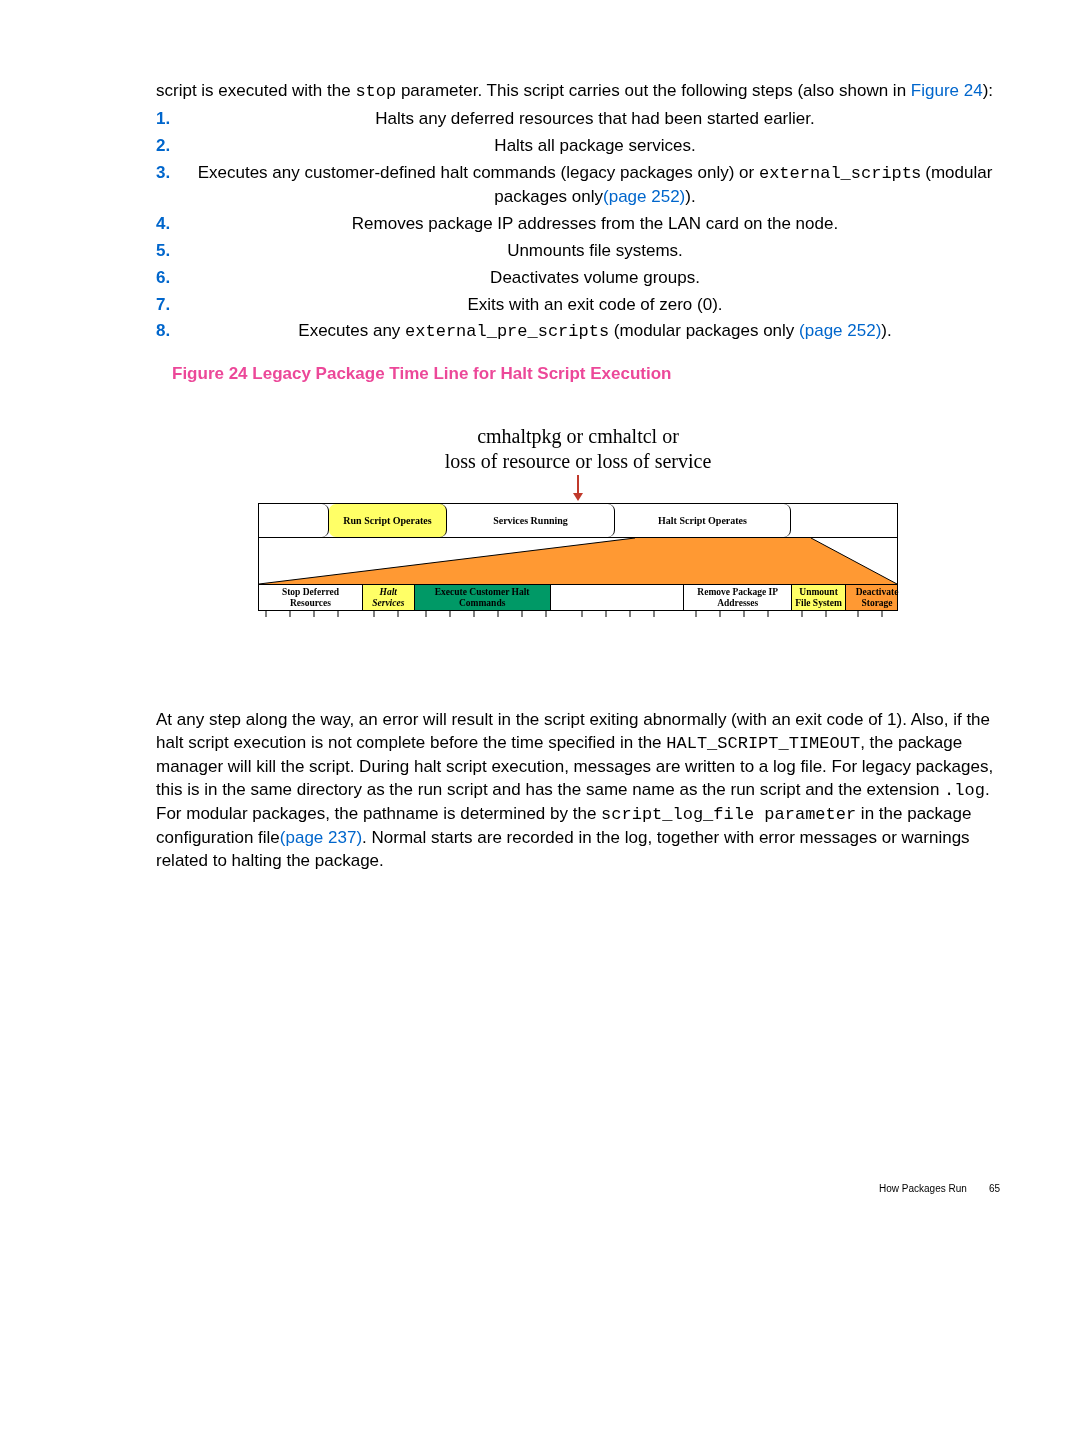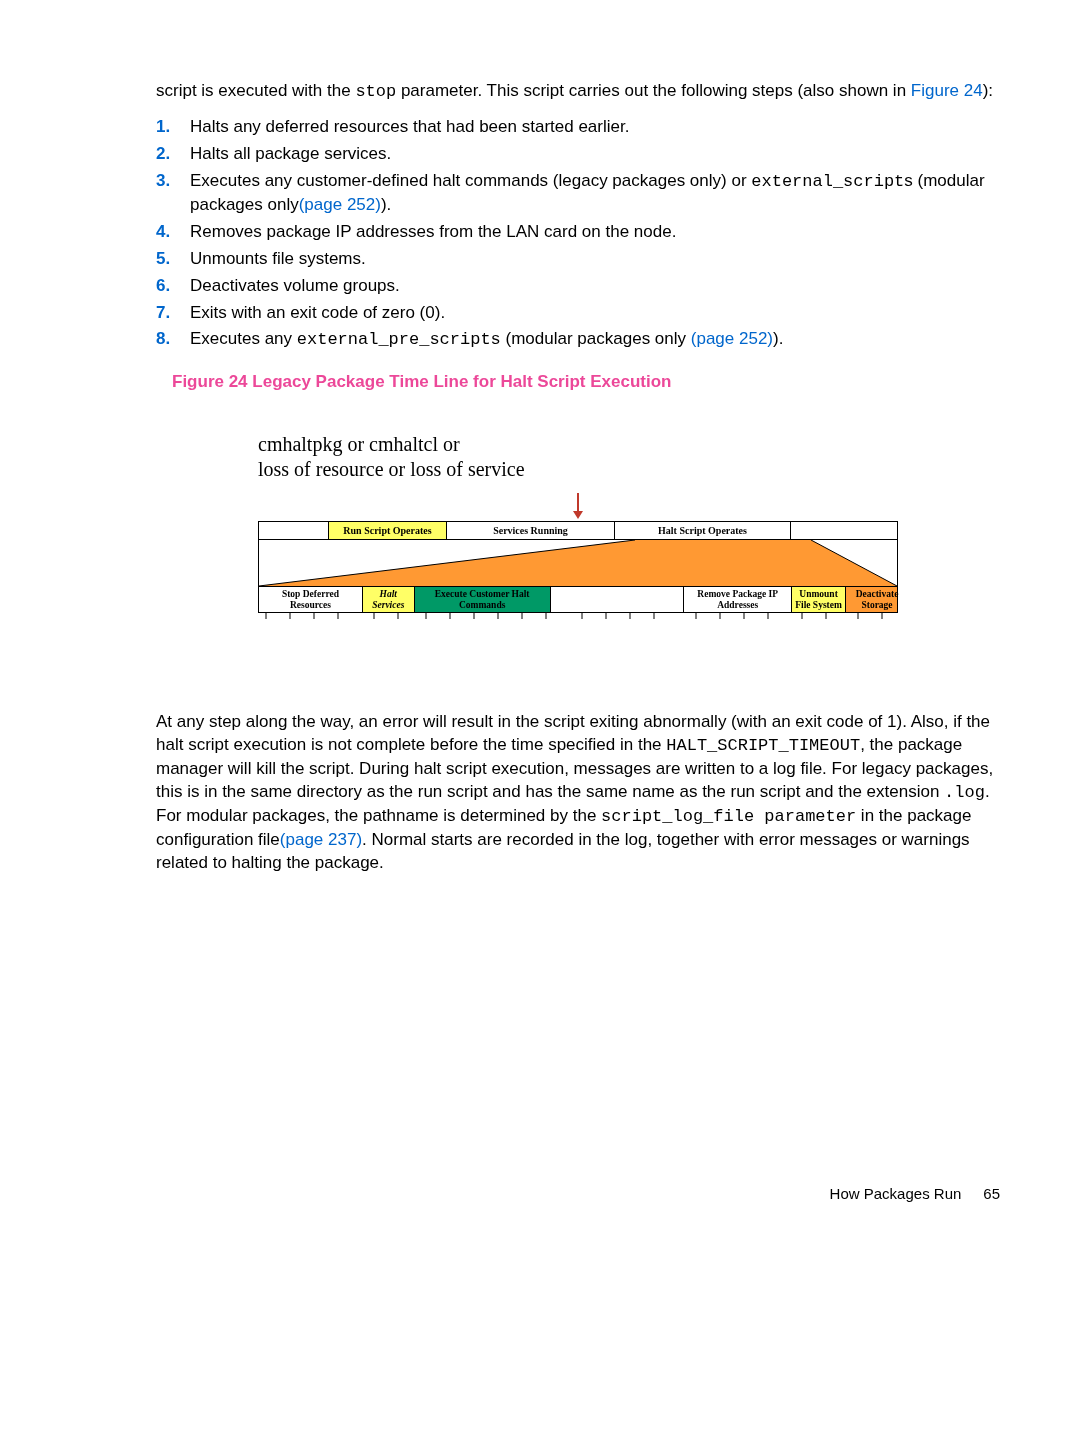--- a/index.html
+++ b/index.html
@@ -10,21 +10,21 @@
     color: #000;
     background: #fff;
     width: 1080px;
   }
   .page {
     padding: 80px 80px 40px 156px;
     box-sizing: border-box;
     width: 1080px;
   }
   .intro {
-    margin-bottom: 12px;
+    margin-bottom: 4px;
     line-height: 1.35;
   }
   .mono {
     font-family: "Courier New", monospace;
   }
   .link {
     color: #0066cc;
   }
   ol.steps {
     list-style: none;
@@ -38,40 +38,42 @@
     line-height: 1.35;
   }
   ol.steps li .num {
     color: #0066cc;
     font-weight: bold;
     width: 34px;
     flex-shrink: 0;
   }
   ol.steps li .txt {
     flex: 1;
+    text-align: center;
   }
   .fig-title {
     color: #ec4899;
     font-weight: bold;
     margin: 20px 0 12px 16px;
   }
   .fig-container {
     margin: 40px 0 30px 0;
     text-align: center;
   }
   .fig-inner {
     display: inline-block;
     width: 640px;
     text-align: left;
   }
   .caption-top {
     font-family: "Times New Roman", serif;
     font-size: 20px;
+    text-align: center;
     line-height: 1.25;
-    margin-bottom: 11px;
+    margin-bottom: 1px;
   }
   .arrow-down {
     text-align: center;
     height: 26px;
     position: relative;
     margin-bottom: 2px;
   }
   .arrow-down .stem {
     width: 2px;
     height: 20px;
@@ -91,22 +93,23 @@
     width: 100%;
     border: 1px solid #000;
     box-sizing: border-box;
     font-family: "Times New Roman", serif;
     font-size: 10px;
     font-weight: bold;
     text-align: center;
   }
   .row1 > div {
     border-right: 1px solid #000;
-    padding: 3px 2px;
-    box-sizing: border-box;
+    padding: 11px 2px;
+    box-sizing: border-box;
+    border-radius: 7px;
   }
   .row1 > div:last-child { border-right: none; }
   .row1 .gap-l { width: 70px; background: #fff; }
   .row1 .run { width: 118px; background: #ffff66; }
   .row1 .svc { width: 168px; background: #fff; }
   .row1 .halt { width: 176px; background: #fff; }
   .row1 .gap-r { flex: 1; background: #fff; }
   .tri-area {
     height: 46px;
     position: relative;
@@ -153,21 +156,21 @@
     height: 10px;
   }
   .ticks svg { display: block; }
   .para {
     margin-top: 88px;
     line-height: 1.35;
   }
   .footer {
     margin-top: 310px;
     text-align: right;
-    font-size: 15px;
+    font-size: 10px;
   }
   .footer .sect { margin-right: 22px; }
 </style>
 </head>
 <body>
 
 <div class="page">
 
   <div class="intro">
     <span>script is executed with the </span><span class="mono">stop</span><span> parameter. This script carries out the following steps (also shown in </span><span class="link">Figure 24</span><span>):</span>

